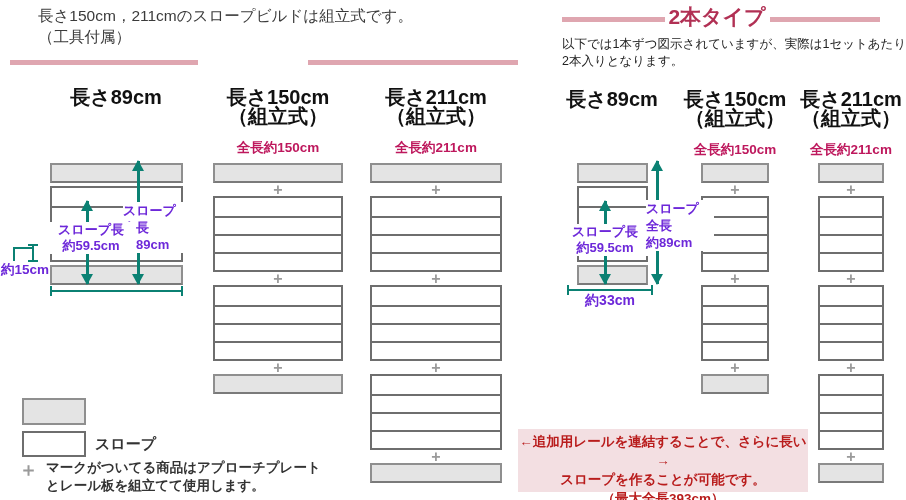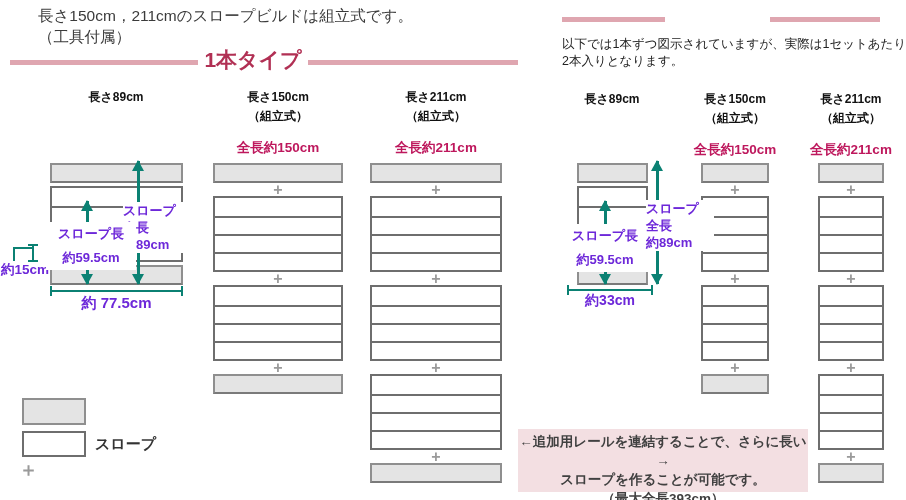--- a/index.html
+++ b/index.html
@@ -17,21 +17,21 @@
   .s1-bar-l { left:10px;  top:60px; width:188px; }
   .s1-bar-r { left:308px; top:60px; width:210px; }
   .s2-bar-l { left:562px; top:17px; width:103px; }
   .s2-bar-r { left:770px; top:17px; width:110px; }
   .sec-title { font-size:21px; font-weight:bold; color:#b13054; text-align:center; }
   .s1-title { left:197px; top:46px; width:112px; }
   .s2-title { left:663px; top:3px;  width:108px; }
   .s2-note  { left:562px; top:36px; width:348px; font-size:12.5px; line-height:17px; color:#222; }
 
   
-  .col-head { top:88px; width:140px; text-align:center; font-size:12px; font-weight:bold; color:#111; line-height:19px; }
+  .col-head { top:88px; width:140px; text-align:center; font-size:20px; font-weight:bold; color:#111; line-height:19px; }
   .h-t1-89  { left:46px; }
   .h-t1-150 { left:208px; }
   .h-t1-211 { left:366px; }
   .h-t2-89  { left:542px; top:90px; }
   .h-t2-150 { left:665px; top:90px; }
   .h-t2-211 { left:781px; top:90px; }
 
   .red-label { width:140px; text-align:center; font-size:13.5px; font-weight:bold; color:#be185d; }
   .r-t1-150 { left:208px; top:139px; }
   .r-t1-211 { left:366px; top:139px; }
@@ -64,21 +64,21 @@
   .h-dim { position:absolute; height:2px; background:#0b8173; z-index:2; }
   .h-dim::before,.h-dim::after { content:""; position:absolute; top:-4px; width:2px; height:10px; background:#0b8173; }
   .h-dim::before { left:0; } .h-dim::after { right:0; }
 
   .i-beam { position:absolute; width:2px; background:#0b8173; z-index:2; }
   .i-beam::before,.i-beam::after { content:""; position:absolute; left:-4px; width:10px; height:2px; background:#0b8173; }
   .i-beam::before { top:0; } .i-beam::after { bottom:0; }
   .elbow { position:absolute; background:#0b8173; z-index:2; }
 
   .teal { color:#6d28d9; font-weight:bold; }
-  .teal-label { position:absolute; background:#fff; font-size:13px; line-height:24px; z-index:3; }
+  .teal-label { position:absolute; background:#fff; font-size:13px; line-height:16px; z-index:3; }
 
   .a1-total-arrow { left:137px; top:161px; height:123px; }
   .a1-slope-arrow { left:86px;  top:201px; height:83px; }
   .a1-total-label { left:123px; top:202px; width:70px; text-align:left; line-height:17px; }
   .a1-slope-label { left:46px;  top:222px; width:90px; text-align:center; }
   .a1-ibeam  { left:32px; top:244px; height:18px; }
   .a1-elb-h  { left:13px; top:247px; width:21px; height:2px; }
   .a1-elb-v  { left:13px; top:247px; width:2px;  height:14px; }
   .a1-height { left:1px;  top:261px; font-size:13.5px; }
   .a1-wdim   { left:50px; top:290px; width:133px; }
@@ -97,35 +97,35 @@
   .lg-rail-sw  { left:22px; top:431px; height:26px; background:#fff; border:2px solid #6e6e6e; }
   .lg-text { font-size:15px; font-weight:bold; color:#333; }
   .lg-plate-tx { left:95px; top:402px; }
   .lg-rail-tx  { left:95px; top:435px; }
   .lg-plus { left:19px; top:457px; font-size:19px; font-weight:bold; color:#9a9a9a; }
   .lg-note { left:46px; top:459px; font-size:13.5px; font-weight:bold; line-height:18px; color:#333; }
 
   
   .note-box { left:518px; top:429px; width:290px; height:63px; background:#f3dfe2;
               text-align:center; font-size:13.5px; font-weight:bold; line-height:19px;
-              color:#404040; padding-top:3px; }
+              color:#b91c1c; padding-top:3px; }
 </style>
 </head>
 <body>
 
 <div id="stage">
 
   <div class="abs intro pre">長さ150cm，211cmのスロープビルドは組立式です。
 （工具付属）</div>
 
   <div class="abs sec-bar s1-bar-l"></div>
-  <div class="abs sec-title s1-title">1本タイプ</div>
   <div class="abs sec-bar s1-bar-r"></div>
 
   <div class="abs sec-bar s2-bar-l"></div>
+  <div class="abs sec-title s2-title">2本タイプ</div>
   <div class="abs sec-bar s2-bar-r"></div>
   <div class="abs s2-note pre">以下では1本ずつ図示されていますが、実際は1セットあたり
 2本入りとなります。</div>
 
   <div class="abs col-head h-t1-89 pre">長さ89cm</div>
   <div class="abs col-head h-t1-150 pre">長さ150cm
 （組立式）</div>
   <div class="abs col-head h-t1-211 pre">長さ211cm
 （組立式）</div>
   <div class="abs col-head h-t2-89 pre">長さ89cm</div>
@@ -259,34 +259,35 @@
   <div class="teal-label teal a1-total-label pre">スロープ
 全長
 約89cm</div>
   <div class="teal-label teal a1-slope-label pre">スロープ長
 約59.5cm</div>
   <div class="i-beam a1-ibeam"></div>
   <div class="elbow a1-elb-h"></div>
   <div class="elbow a1-elb-v"></div>
   <div class="abs teal a1-height">約15cm</div>
   <div class="h-dim a1-wdim"></div>
-  <div class="abs teal a1-width">約 77.5cm</div>
 
   <div class="v-arrow a2-slope-arrow"></div>
   <div class="teal-label teal a2-slope-label pre">スロープ長
 約59.5cm</div>
   <div class="v-arrow a2-total-arrow"></div>
   <div class="teal-label teal a2-total-label pre">スロープ
 全長
 約89cm</div>
   <div class="h-dim a2-wdim"></div>
   <div class="abs teal a2-width">約33cm</div>
 
   <div class="abs lg-swatch lg-plate-sw"></div>
   <div class="abs lg-swatch lg-rail-sw"></div>
   <div class="abs lg-text lg-rail-tx">スロープ</div>
   <div class="abs lg-plus">＋</div>
+  <div class="abs lg-note pre">マークがついてる商品はアプローチプレート
+とレール板を組立てて使用します。</div>
 
   <div class="abs note-box pre">←追加用レールを連結することで、さらに長い →
 スロープを作ることが可能です。
 （最大全長393cm）</div>
 
 </div>
 
 </body></html>

